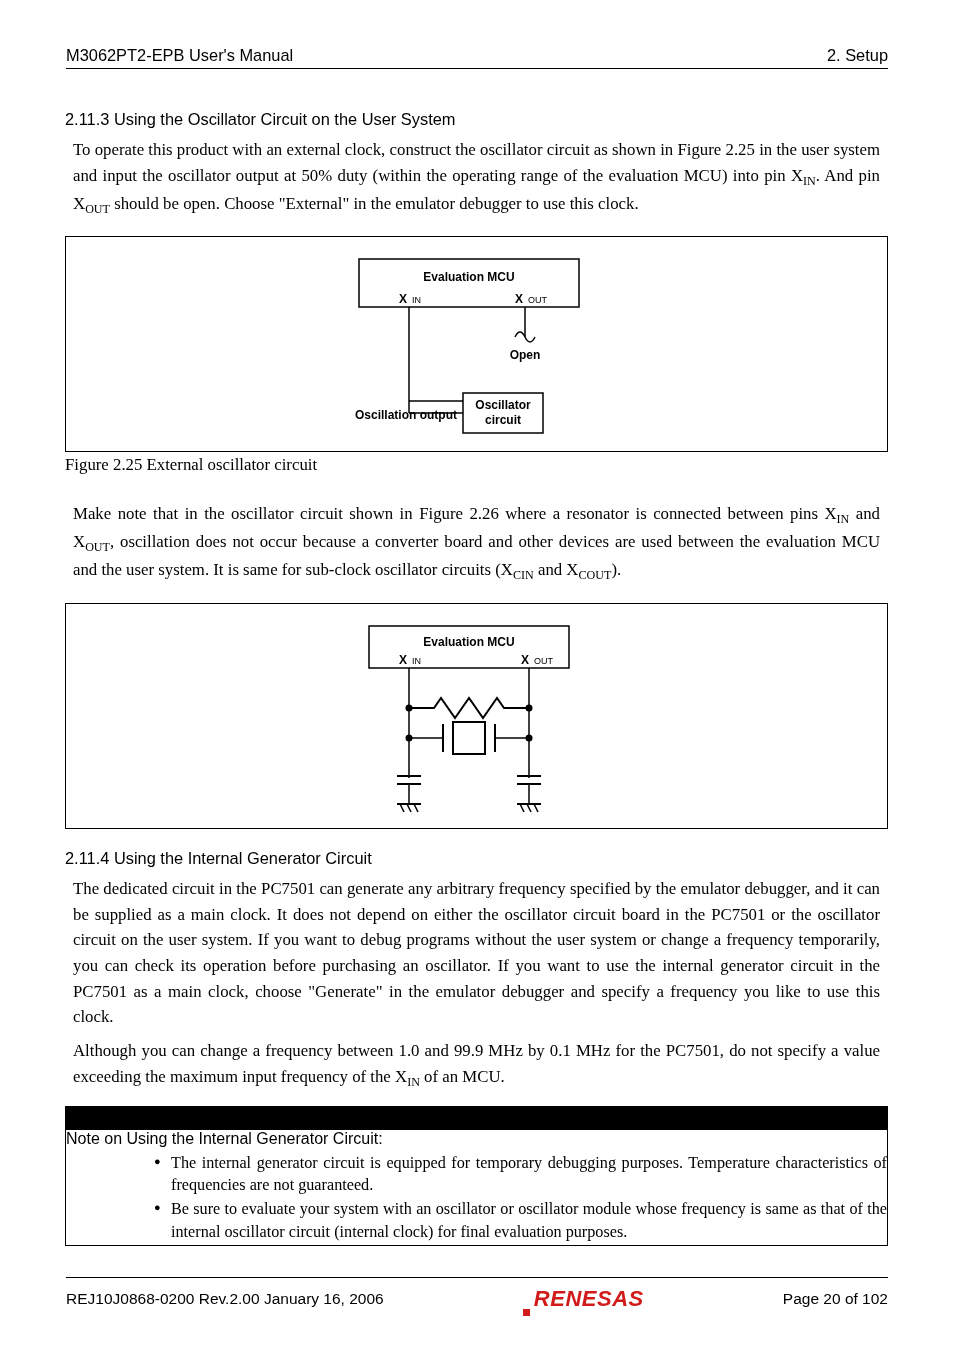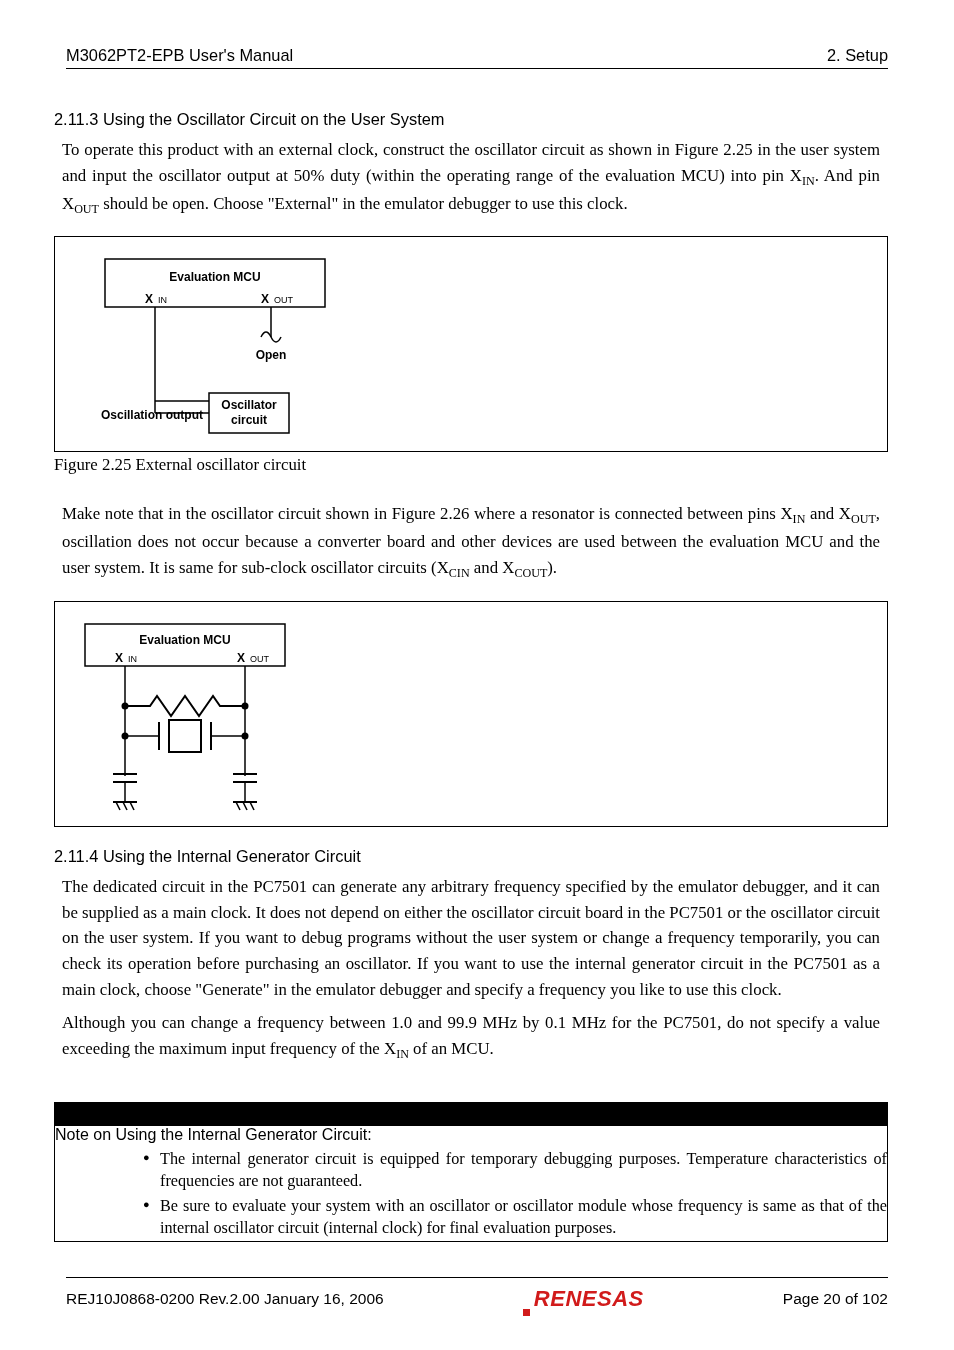--- a/index.html
+++ b/index.html
@@ -25,51 +25,51 @@
     display: flex;
     justify-content: space-between;
     font-family: Arial, Helvetica, sans-serif;
     font-size: 16.4px;
     border-bottom: 1.5px solid #000;
     padding-bottom: 3px;
   }
   .content {
     position: absolute;
     top: 110px;
-    left: 54px;
+    left: 65px;
     right: 66px;
   }
   .subhead {
     font-family: Arial, Helvetica, sans-serif;
     font-size: 16.4px;
     margin: 0 0 7px 0;
   }
   .para {
     font-size: 16.8px;
     line-height: 1.53;
     text-align: justify;
     margin: 8px;
   }
   .fig-frame {
     border: 1px solid #000;
     margin-top: 18px;
     padding: 14px 16px 10px 0;
     display: flex;
-    justify-content: flex-start;
+    justify-content: center;
   }
   .fig-caption {
     font-size: 16.8px;
     margin: 3px 0 0 0;
   }
   .sub { font-size: 0.72em; vertical-align: sub; }
   .note-table {
     border: 1px solid #000;
     border-collapse: collapse;
     width: 100%;
-    margin-top: 38px;
+    margin-top: 14px;
   }
   .note-table td { border: 1px solid #000; padding: 0; }
   .note-black {
     background: #000;
     height: 22px;
   }
   .note-body {
     padding: 6px 8px 14px 8px;
   }
   .note-title {

